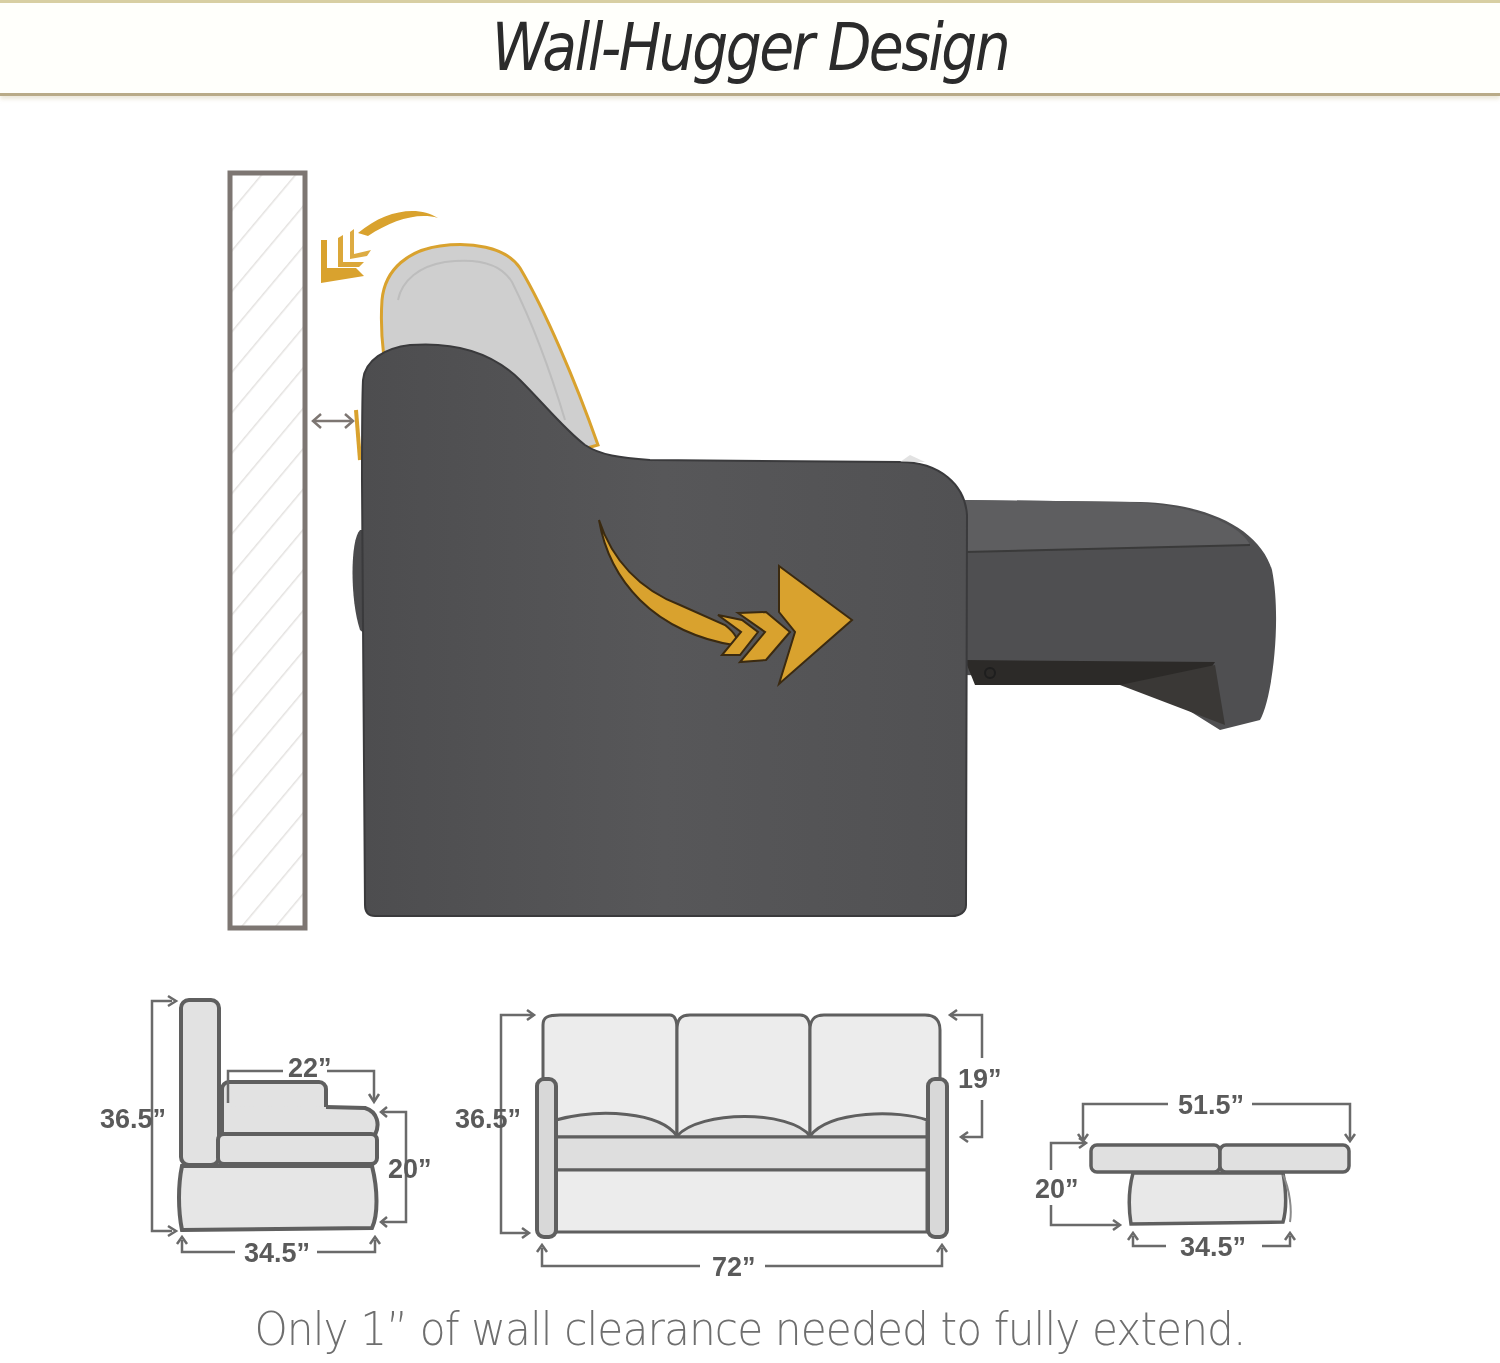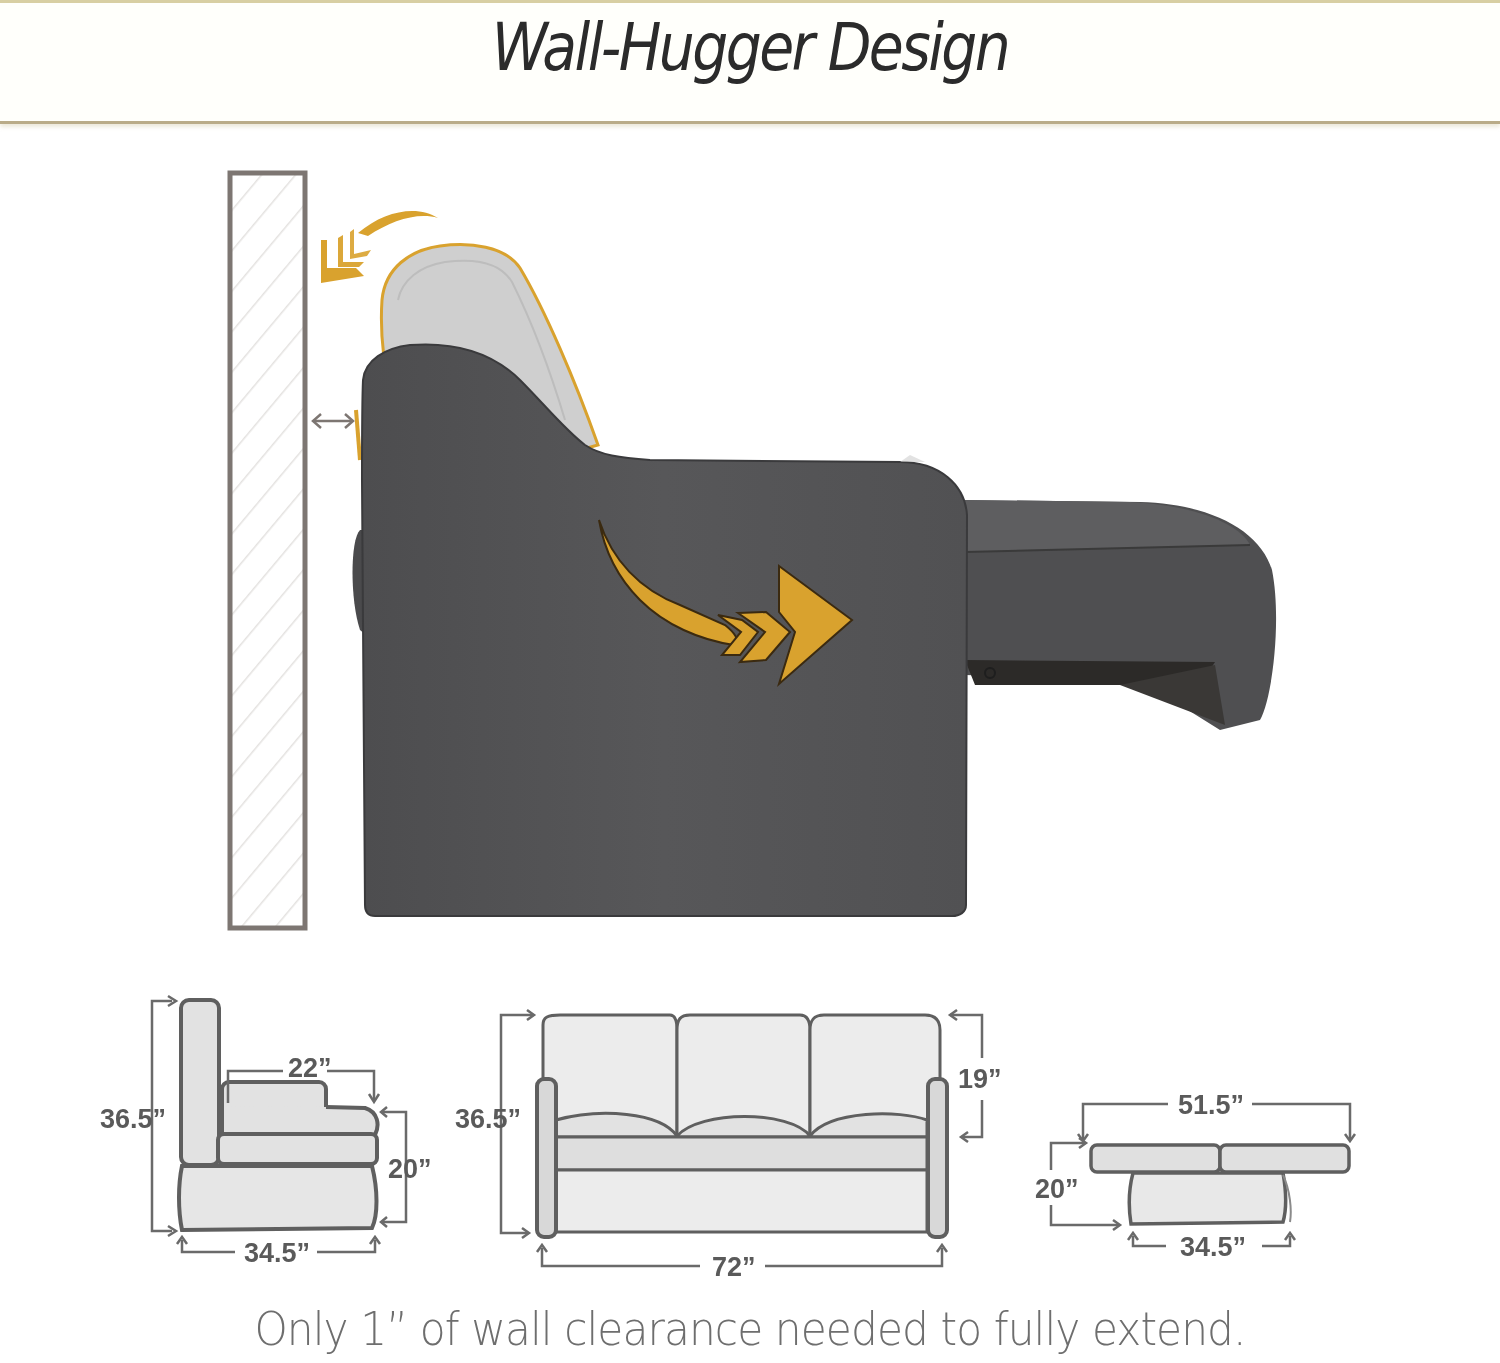--- a/index.html
+++ b/index.html
@@ -1,17 +1,17 @@
 <!DOCTYPE html>
 <html><head>
   <meta charset="utf-8">
   <style>
     html, body { margin: 0; padding: 0; background: #ffffff; }
     body { width: 1500px; height: 1363px; position: relative; overflow: hidden; font-family: "Liberation Sans", sans-serif; }
-    .header { position: absolute; left: 0; top: 0; width: 1500px; height: 124px; background: #fffffb; border-top: 3px solid #d8cfa3; border-bottom: 3px solid #b9ab88; box-sizing: border-box; box-shadow: 0 3px 4px rgba(200,190,150,0.35); }
+    .header { position: absolute; left: 0; top: 0; width: 1500px; height: 96px; background: #fffffb; border-top: 3px solid #d8cfa3; border-bottom: 3px solid #b9ab88; box-sizing: border-box; box-shadow: 0 3px 4px rgba(200,190,150,0.35); }
     .title { position: absolute; left: 0; right: 0; top: 6px; text-align: center; font-family: "DejaVu Sans", sans-serif; font-style: italic; font-size: 66px; letter-spacing: -3px; color: #2b2b2b; transform: scaleX(0.86); transform-origin: center; }
     .canvas { position: absolute; left: 0; top: 0; }
     .dim { font-family: "Liberation Sans", sans-serif; font-weight: bold; fill: #5a5a5a; }
     .caption { position: absolute; left: 0; right: 0; top: 1302px; text-align: center; font-family: "DejaVu Sans", sans-serif; font-weight: 200; font-size: 46px; color: #6e6e6e; letter-spacing: -1px; transform: scaleX(0.92); transform-origin: center; -webkit-text-stroke: 0; }
   </style>
 </head>
 <body>
 
 <div class="header">
   <div class="title">Wall-Hugger Design</div>

